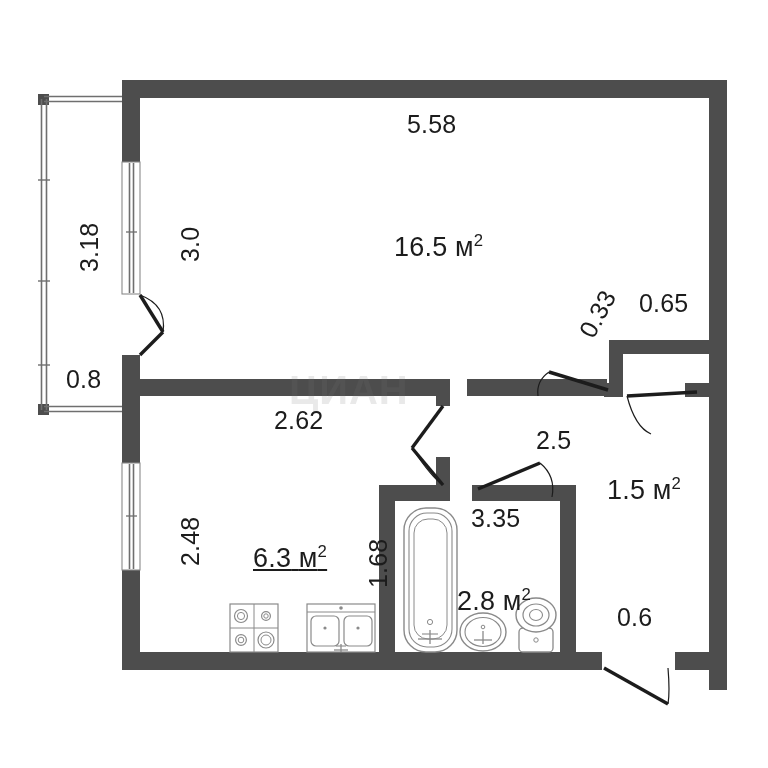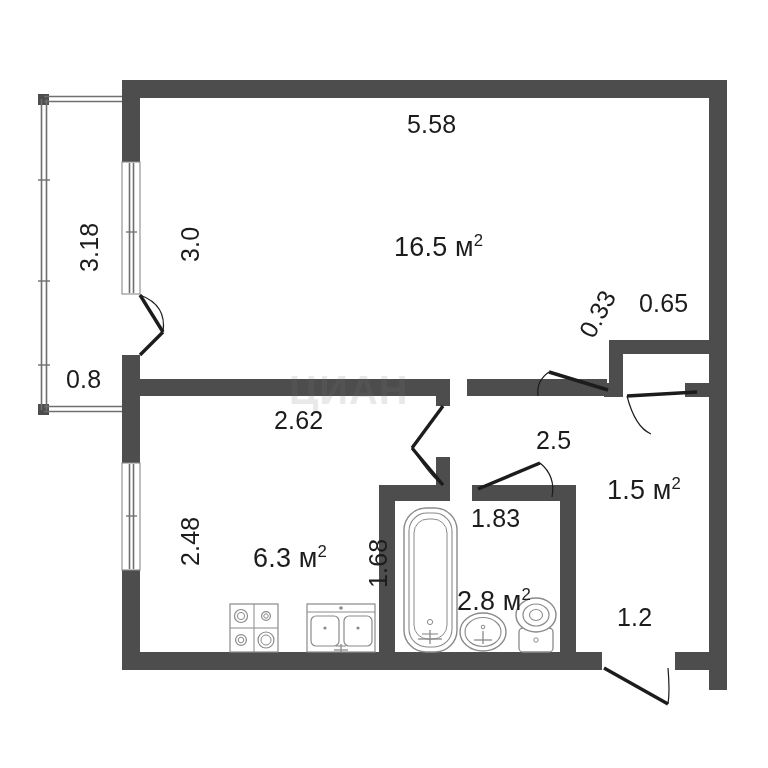--- a/index.html
+++ b/index.html
@@ -255,29 +255,29 @@
   <div class="dim-label" style="left:575px; top:330px; transform-origin:0 0; transform:rotate(-62deg);">0.33</div>
 
   <div class="dim-label" style="left:274px; top:408px;">2.62</div>
 
   <div class="dim-label" style="left:536px; top:408px;margin-top:20px;">2.5</div>
 
   <div class="dim-label rot90" style="left:178px; top:566px;">2.48</div>
 
   <div class="dim-label rot90" style="left:366px; top:588px;">1.68</div>
 
-  <div class="dim-label" style="left:471px; top:506px;">1.83</div>
-
-  <div class="dim-label" style="left:617px; top:605px;">1.2</div>
+  <div class="dim-label" style="left:471px; top:506px;">3.35</div>
+
+  <div class="dim-label" style="left:617px; top:605px;">0.6</div>
 
   <div class="area-label" style="left:394px; top:234px;text-align:center;">
     <span>16.5</span><span>&nbsp;</span><span>м</span><span class="sup">2</span>
   </div>
 
-  <div class="area-label" style="left:253px; top:545px;">
+  <div class="area-label" style="left:253px; top:545px;text-decoration:underline;">
     <span>6.3</span><span>&nbsp;</span><span>м</span><span class="sup">2</span>
   </div>
 
   <div class="area-label" style="left:457px; top:560px;margin-top:28px;">
     <span>2.8</span><span>&nbsp;</span><span>м</span><span class="sup">2</span>
   </div>
 
   <div class="area-label" style="left:607px; top:477px;">
     <span>1.5</span><span>&nbsp;</span><span>м</span><span class="sup">2</span>
   </div>

